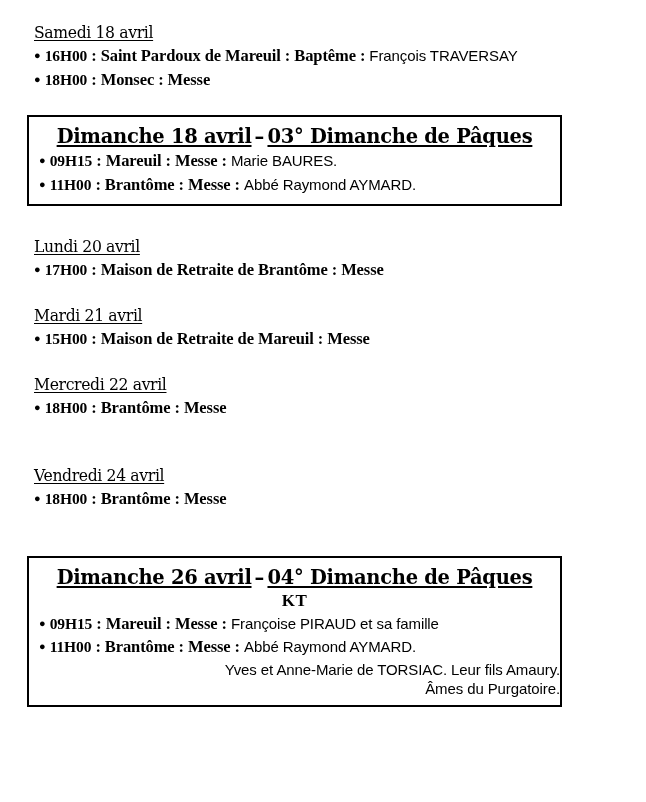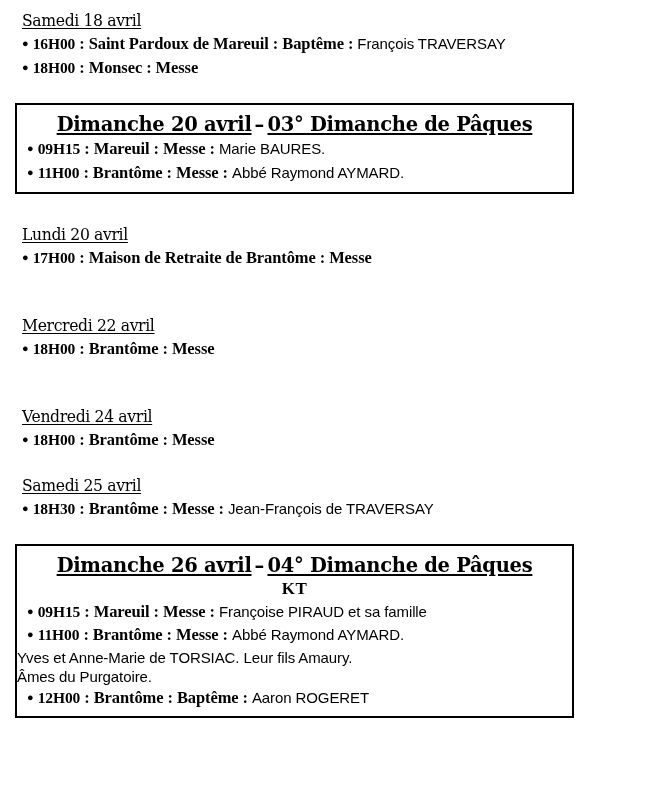--- a/index.html
+++ b/index.html
@@ -14,21 +14,21 @@
     overflow: hidden;
     font-family: "Liberation Serif", serif;
     color: #000000;
     position: relative;
   }
 
   .page {
     position: relative;
     width: 590px;
     height: 802px;
-    padding: 4px;
+    padding: 16px;
     box-sizing: border-box;
   }
 
   
   .day-heading {
     font-family: "DejaVu Serif", "Liberation Serif", serif;
     font-size: 17px;
     font-weight: 400;
     letter-spacing: -0.4px;
     text-decoration: underline;
@@ -105,21 +105,21 @@
     font-weight: 400;
     font-size: 15px;
     letter-spacing: -0.1px;
   }
 
   
   .intention {
     font-family: "Liberation Sans", sans-serif;
     font-weight: 400;
     font-size: 15px;
-    text-align: left;
+    text-align: right;
     line-height: 1.28;
     margin: 0 0 0 0;
     letter-spacing: -0.1px;
     white-space: nowrap;
   }
 
   
   .sunday-box {
     border: 2px solid #000000;
     box-sizing: border-box;
@@ -149,41 +149,47 @@
     </div>
     <div class="entry">
       <span class="bullet">●</span><span class="main"><span class="time">18H00</span><span> : Monsec : Messe</span></span><span class="detail"></span>
     </div>
   </div>
 
   <div class="spacer-md"></div>
 
   <div class="sunday-box">
     <div class="sunday-heading">
-      <span class="gothic">Dimanche 20 avril</span><span class="dash">–</span><span class="gothic">03° Dimanche de Pâques</span>
+      <span class="gothic">Dimanche 18 avril</span><span class="dash">–</span><span class="gothic">03° Dimanche de Pâques</span>
     </div>
     <div class="entry">
       <span class="bullet">●</span><span class="main"><span class="time">09H15</span><span> : Mareuil : Messe : </span></span><span class="detail">Marie BAURES.</span>
     </div>
     <div class="entry">
       <span class="bullet">●</span><span class="main"><span class="time">11H00</span><span> : Brantôme : Messe : </span></span><span class="detail">Abbé Raymond AYMARD.</span>
     </div>
   </div>
 
   <div class="spacer-lg"></div>
 
   <div class="day-group">
     <div class="day-heading">Lundi 20 avril</div>
     <div class="entry">
       <span class="bullet">●</span><span class="main"><span class="time">17H00</span><span> : Maison de Retraite de Brantôme : Messe</span></span>
     </div>
   </div>
 
   <div class="spacer-md"></div>
 
+  <div class="day-group">
+    <div class="day-heading">Mardi 21 avril</div>
+    <div class="entry">
+      <span class="bullet">●</span><span class="main"><span class="time">15H00</span><span> : Maison de Retraite de Mareuil : Messe</span></span>
+    </div>
+  </div>
 
   <div class="spacer-md"></div>
 
   <div class="day-group">
     <div class="day-heading">Mercredi 22 avril</div>
     <div class="entry">
       <span class="bullet">●</span><span class="main"><span class="time">18H00</span><span> : Brantôme : Messe</span></span>
     </div>
   </div>
 
@@ -194,40 +200,31 @@
 
   <div class="day-group">
     <div class="day-heading">Vendredi 24 avril</div>
     <div class="entry">
       <span class="bullet">●</span><span class="main"><span class="time">18H00</span><span> : Brantôme : Messe</span></span>
     </div>
   </div>
 
   <div class="spacer-md"></div>
 
-  <div class="day-group">
-    <div class="day-heading">Samedi 25 avril</div>
-    <div class="entry">
-      <span class="bullet">●</span><span class="main"><span class="time">18H30</span><span> : Brantôme : Messe : </span></span><span class="detail">Jean-François de TRAVERSAY</span>
-    </div>
-  </div>
 
   <div class="spacer-md"></div>
 
   <div class="sunday-box">
     <div class="sunday-heading">
       <span class="gothic">Dimanche 26 avril</span><span class="dash">–</span><span class="gothic">04° Dimanche de Pâques</span>
     </div>
     <div class="kt-line">KT</div>
     <div class="entry">
       <span class="bullet">●</span><span class="main"><span class="time">09H15</span><span> : Mareuil : Messe : </span></span><span class="detail">Françoise PIRAUD et sa famille</span>
     </div>
     <div class="entry">
       <span class="bullet">●</span><span class="main"><span class="time">11H00</span><span> : Brantôme : Messe : </span></span><span class="detail">Abbé Raymond AYMARD.</span>
     </div>
     <div class="intention">Yves et Anne-Marie de TORSIAC. Leur fils Amaury.</div>
     <div class="intention">Âmes du Purgatoire.</div>
-    <div class="entry">
-      <span class="bullet">●</span><span class="main"><span class="time">12H00</span><span> : Brantôme : Baptême : </span></span><span class="detail">Aaron ROGERET</span>
-    </div>
   </div>
 
 </div>
 
 </body></html>

